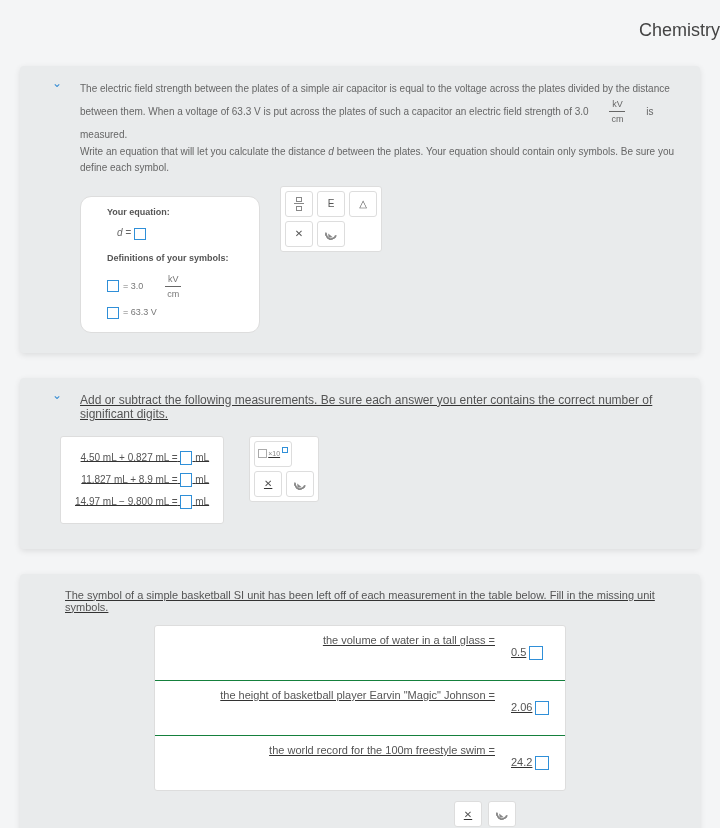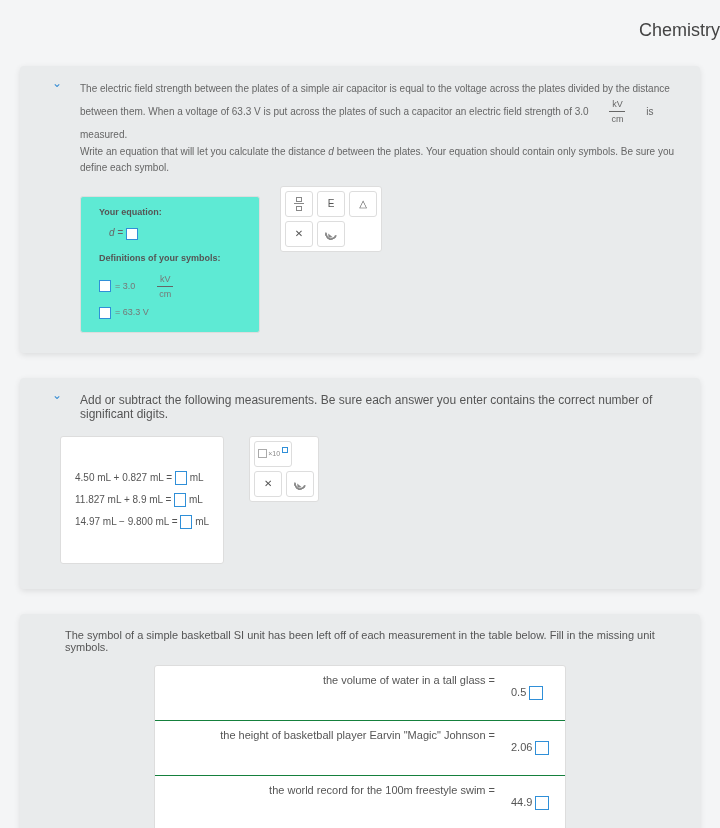--- a/index.html
+++ b/index.html
@@ -47,24 +47,24 @@
       display: inline-block;
       text-align: center;
       vertical-align: middle;
       font-size: 9px;
       margin: 0 18px;
     }
     .frac .num { display: block; border-bottom: 1px solid #666; padding: 0 2px; }
     .frac .den { display: block; padding: 0 2px; }
     .italic { font-style: italic; }
     .subcard {
-      background: #5eead4;
-      border: 1px solid #ddd;
-      border-radius: 3px;
-      padding: 8px 18px;
+      background: #ffffff;
+      border: 1px solid #ddd;
+      border-radius: 11px;
+      padding: 8px 26px;
       margin-top: 10px;
       display: inline-block;
       vertical-align: top;
       font-size: 9px;
     }
     .eq-row { display: flex; align-items: flex-start; gap: 20px; margin-top: 10px; }
     .eqbox { min-width: 180px; }
     .section-label { font-weight: bold; font-size: 9px; color: #555; margin-bottom: 6px; display: block; }
     .ansbox {
       display: inline-block;
@@ -128,28 +128,30 @@
       transform: rotate(-20deg);
     }
     
     .card2-prompt {
       font-size: 12px;
       color: #555;
       padding: 0 20px 0 20px;
     }
     .card2-inner {
       padding: 15px 20px 25px 40px;
+      text-decoration: underline;
     }
     .meas-block { display:flex; gap: 25px; align-items: flex-start; margin-top: 15px;}
     .meas-rows {
       background: #fff;
       border: 1px solid #ddd;
       border-radius: 3px;
-      padding: 26px 14px;
-      display: inline-block;
+      padding: 6px 14px;
+      display: inline-block;
+      text-align: right;
     }
     .meas-row {
       font-size: 10px;
       color: #555;
       margin: 8px 0;
       white-space: nowrap;
     }
     .wide-input {
       display: inline-block;
       border: 1px solid #2f8fd8;
@@ -326,21 +328,21 @@
         <div class="trow">
           <div class="tlabel">the volume of water in a tall glass =</div>
           <div class="tval"><span>0.5</span><span class="unit-input"></span></div>
         </div>
         <div class="trow">
           <div class="tlabel">the height of basketball player Earvin "Magic" Johnson =</div>
           <div class="tval"><span>2.06</span><span class="unit-input"></span></div>
         </div>
         <div class="trow">
           <div class="tlabel">the world record for the 100m freestyle swim =</div>
-          <div class="tval"><span>44.9</span><span class="unit-input"></span></div>
+          <div class="tval"><span>24.2</span><span class="unit-input"></span></div>
         </div>
       </div>
       <div class="bottom-tools" style="align-self: center; margin-left: 280px;">
         <div class="toolbtn">✕</div>
         <div class="toolbtn">
           <div class="undo-icon"></div>
         </div>
       </div>
     </div>
   </div>

